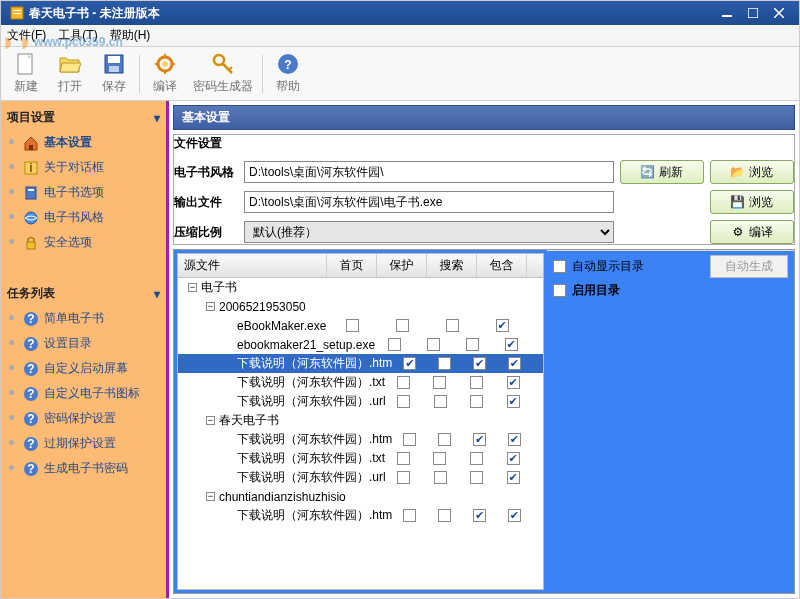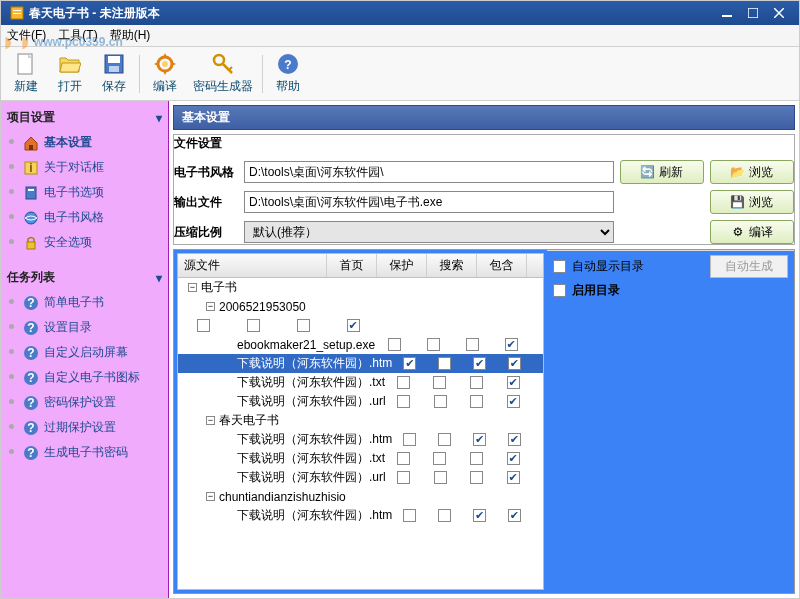--- a/index.html
+++ b/index.html
@@ -11,27 +11,27 @@
 .titlebar .wbtn { width: 24px; height: 18px; display:flex; align-items:center; justify-content:center; color:#fff; cursor:pointer; margin-left:2px; }
 
 .menubar { display:flex; align-items:center; gap: 12px; padding: 2px 6px; border-bottom:1px solid #d0d0d0; background:#f5f5f5; height: 22px; position: relative; }
 .menu-item { cursor:pointer; }
 .watermark { position:absolute; left:0; top:22px; width:200px; height:40px; pointer-events:none; opacity:0.5; display:flex; align-items:center; font-size:18px; color:#2b7cc0; font-weight:bold; }
 .watermark .wm-orange { color:#f7941d; font-size:28px; }
 
 .toolbar { display:flex; align-items:center; gap: 2px; padding: 4px 4px; border-bottom:1px solid #d0d0d0; background:#f8f8f8; height: 54px; }
 .tbtn { display:flex; flex-direction:column; align-items:center; justify-content:center; width: 42px; height: 46px; cursor:pointer; border:1px solid transparent; border-radius:2px; }
 .tbtn .ticon { width: 24px; height: 24px; display:flex; align-items:center; justify-content:center; }
-.tbtn .tlabel { margin-top: 2px; color:#0c4a6e; }
+.tbtn .tlabel { margin-top: 2px; color:#737373; }
 .tb-wide { width: 70px; }
 .vsep { width:1px; height:38px; background:#d0d0d0; margin: 0 2px; }
 
 .main { display:flex; height: calc(599px - 24px - 22px - 54px - 2px); }
 
-.leftcol { width: 168px; border-right:1px solid #a21caf; background:#f0abfc; padding: 4px 4px; overflow:auto; }
+.leftcol { width: 168px; border-right:3px solid #a21caf; background:#fdba74; padding: 4px 4px; overflow:auto; }
 .sect-hdr { font-weight:bold; color:#222; padding: 4px 2px; display:flex; align-items:center; justify-content:space-between; }
 .chev { color:#1e4a8f; font-weight:bold; cursor:pointer; }
 .sect-item { display:flex; align-items:center; gap: 5px; padding: 4px 2px 4px 18px; cursor:pointer; color:#1e4a8f; }
 .sect-item-wrap { position: relative; }
 .sect-item-wrap::before { content:''; position:absolute; left: 4px; top: 9px; width:5px; height:5px; border-radius:50%; background:#aaa; }
 .si-icon { width:16px; height:16px; display:flex; align-items:center; justify-content:center; }
 
 .rightcol { flex:1; display:flex; flex-direction:column; padding: 4px; gap: 4px; }
 .panel-title { background: linear-gradient(#5878b8, #3e5fa3); color:#fff; padding: 3px 8px; font-weight:bold; border:1px solid #2d4a88; }
 
@@ -227,21 +227,21 @@
               <svg width="16" height="16">
                 <rect x="4" y="7" width="8" height="7" fill="#f0c030" stroke="#a08000"></rect>
                 <path d="M5 7 L5 4 Q8 1 11 4 L11 7" fill="none" stroke="#a08000" stroke-width="1.5"></path>
               </svg>
             </span>
             <span>安全选项</span>
           </div>
         </div>
       </div>
 
-    <div class="sect-hdr" style="margin-top:10px;">
+    <div class="sect-hdr" style="margin-top:26px;">
       <span>任务列表</span>
       <span class="chev">▾</span>
     </div>
     <div id="task-list">
         <div class="sect-item-wrap">
           <div class="sect-item">
             <span class="si-icon">
               <svg width="16" height="16">
                 <circle cx="8" cy="8" r="7" fill="#4a7ac8"></circle>
                 <text x="8" y="12" fill="#fff" text-anchor="middle" font-size="11" font-weight="bold">?</text>
@@ -389,20 +389,25 @@
                   <span class="plusminus">−</span>
                   <span>2006521953050</span>
                 </div>
                 <div class="tdc"></div>
                 <div class="tdc"></div>
                 <div class="tdc"></div>
                 <div class="tdc"></div>
                 <div style="width: 16px;"></div>
               </div>
               <div class="trow">
+                <div class="td0">
+                  <span class="ind" style="width:44px"></span>
+                  <span style="width:11px;display:inline-block"></span>
+                  <span>eBookMaker.exe</span>
+                </div>
                 <div class="tdc">
                   <span class="cb"></span>
                 </div>
                 <div class="tdc">
                   <span class="cb"></span>
                 </div>
                 <div class="tdc">
                   <span class="cb"></span>
                 </div>
                 <div class="tdc">

